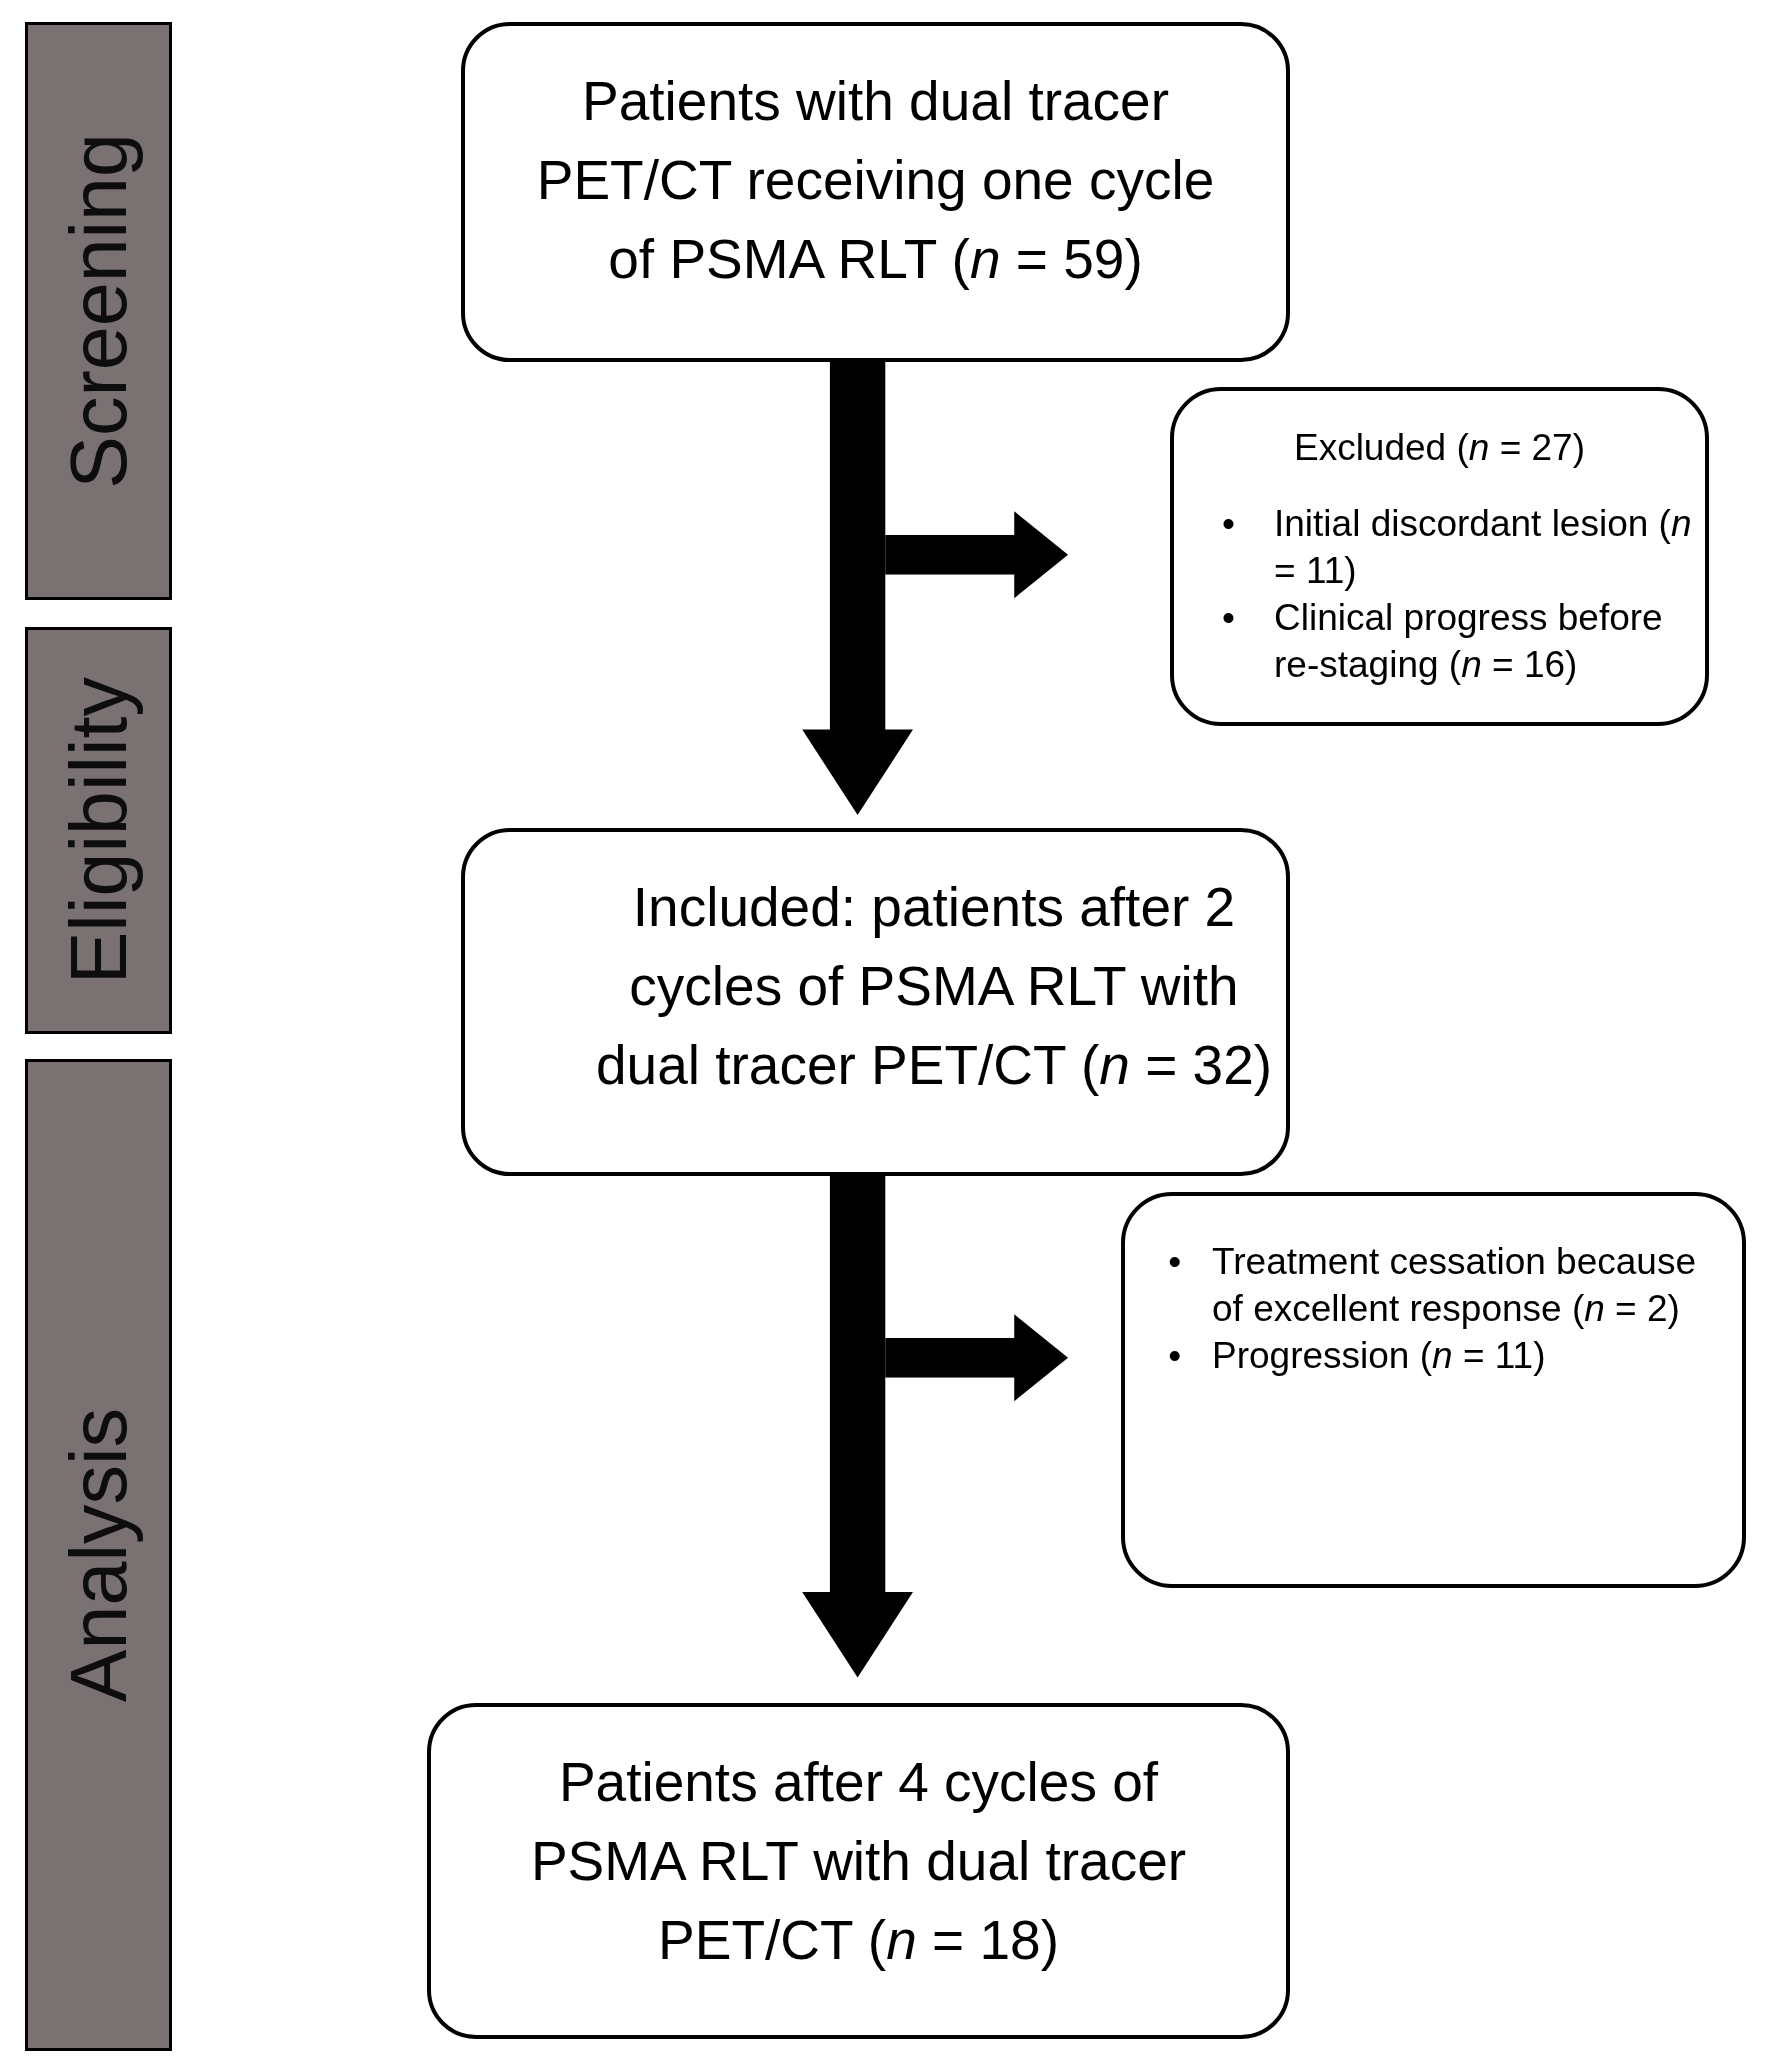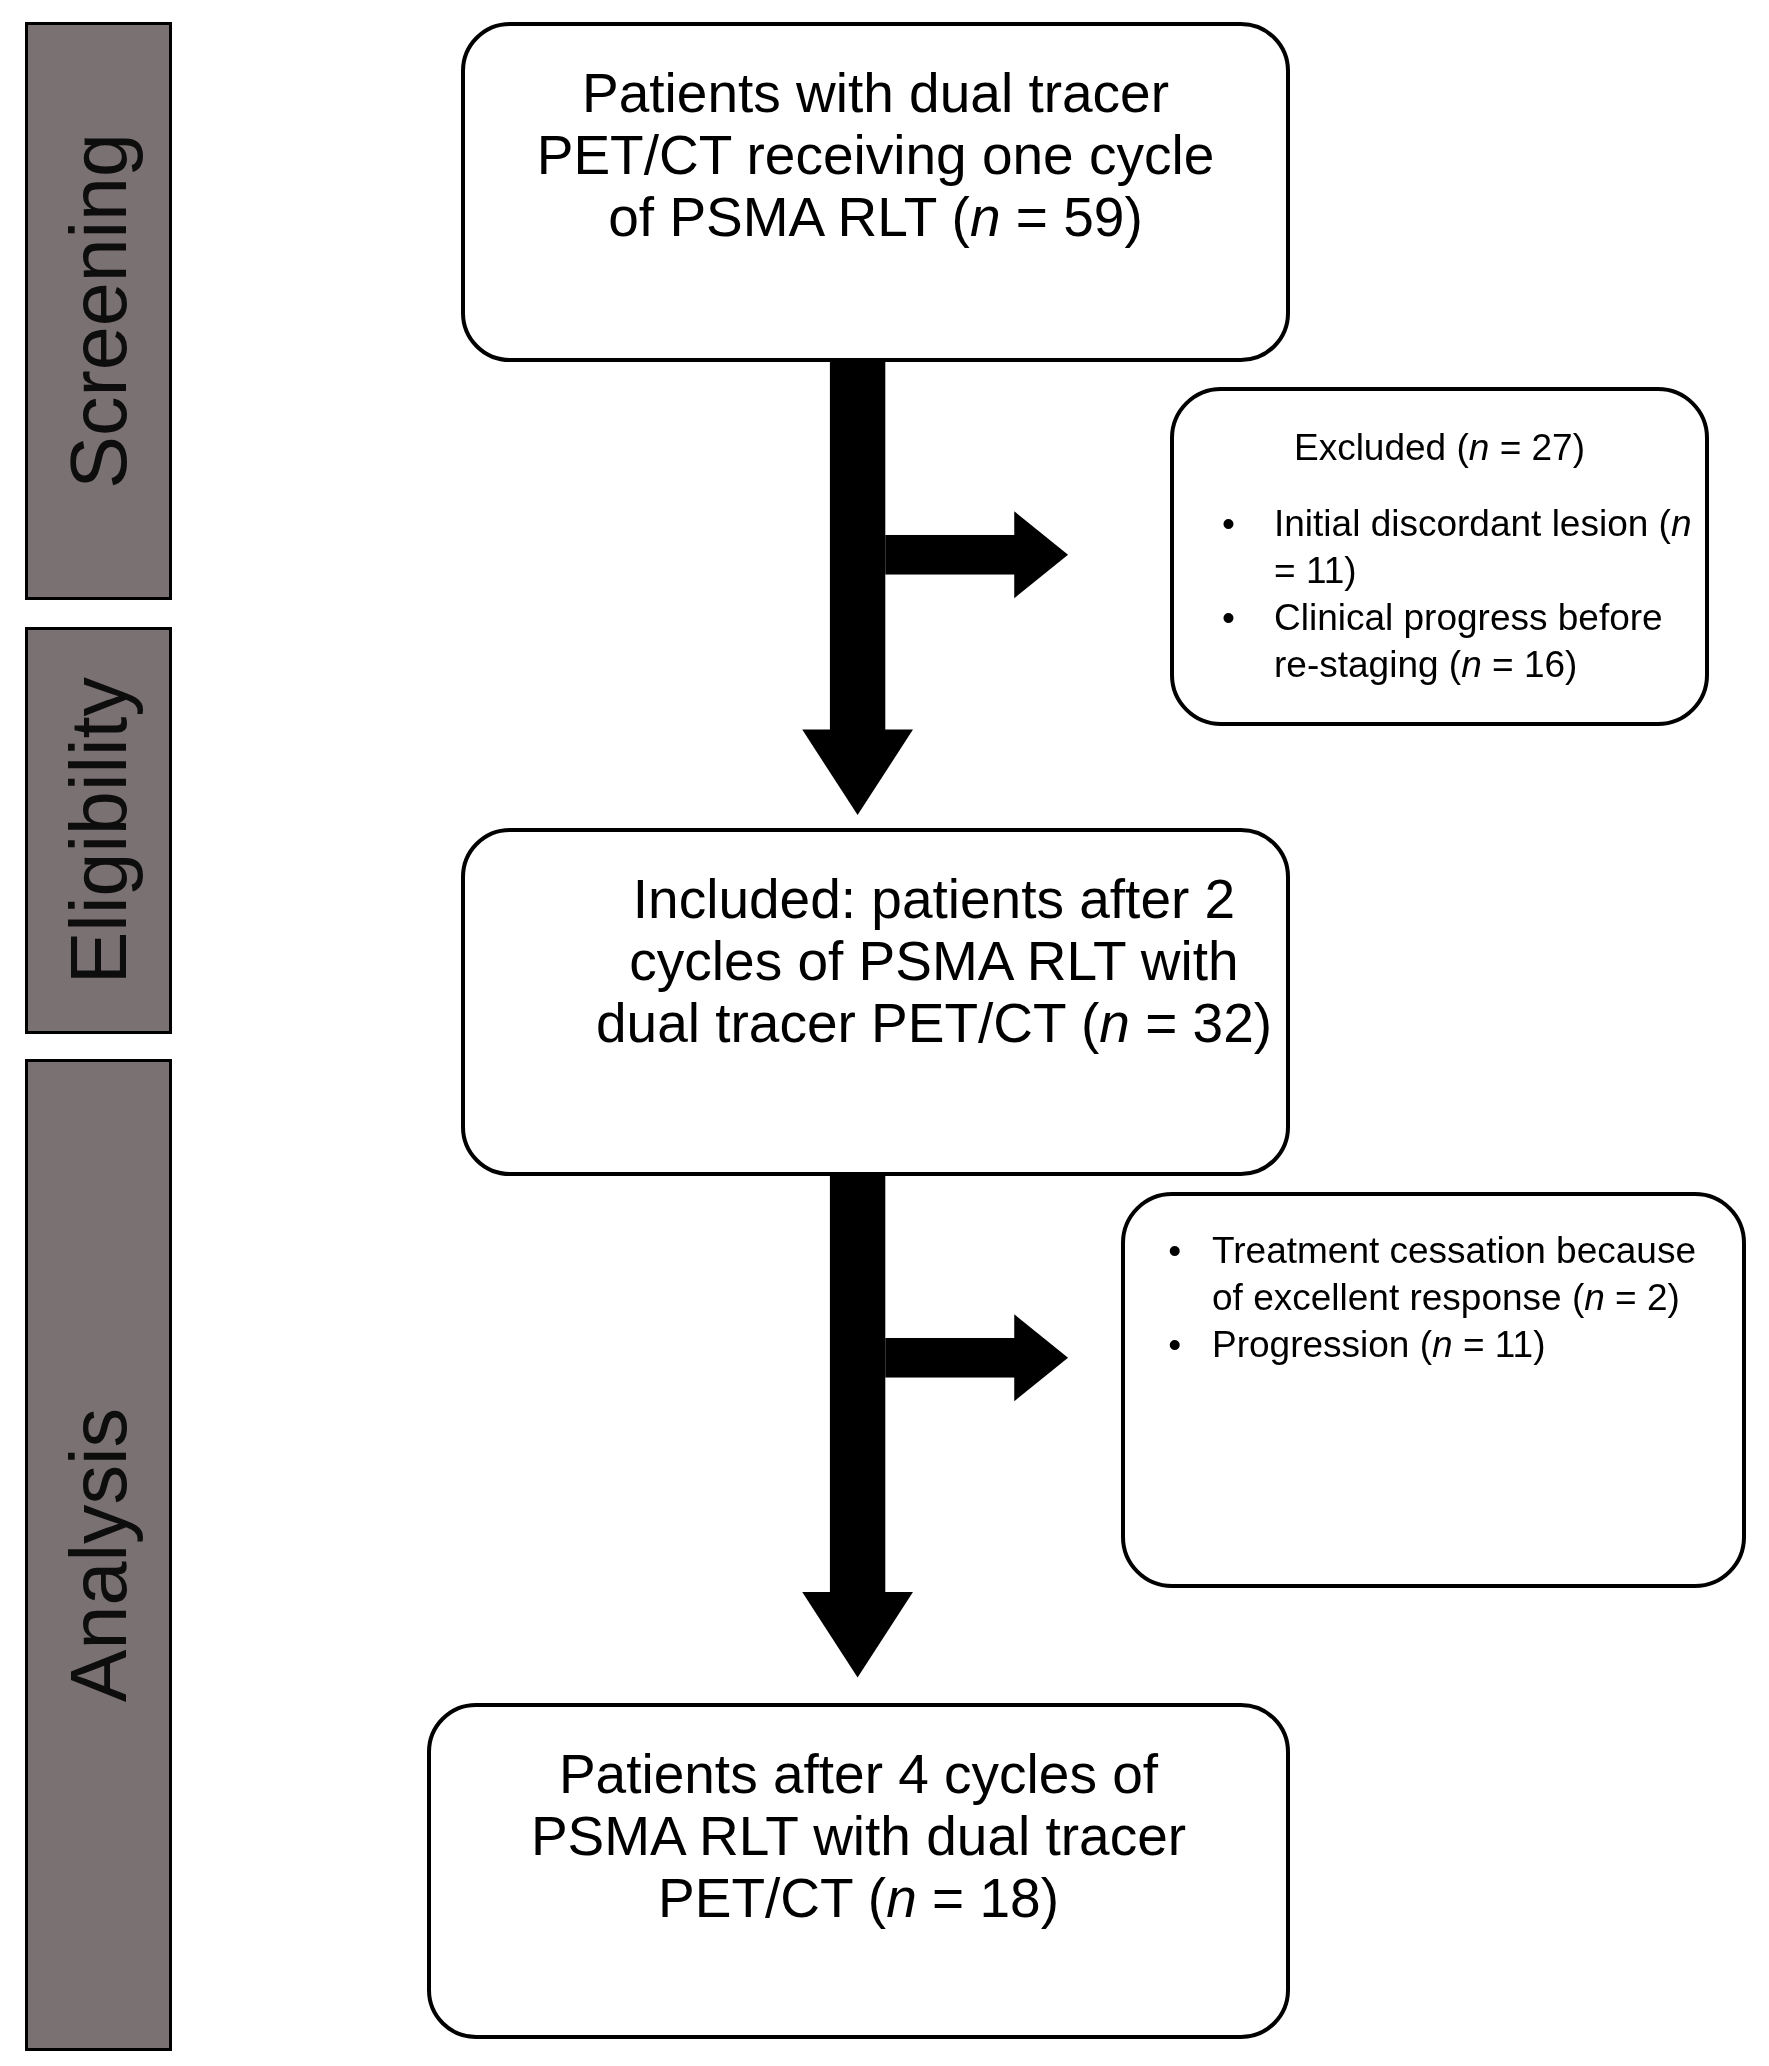--- a/index.html
+++ b/index.html
@@ -46,21 +46,21 @@
     box-sizing: border-box;
     display: flex;
     justify-content: center;
   }
   .box-screening { left: 461px; top: 22px;   width: 829px; height: 340px; }
   .box-included  { left: 461px; top: 828px; width: 829px; height: 348px; justify-content: flex-end; }
   .box-final     { left: 427px; top: 1703px; width: 863px; height: 336px; }
   .box-text {
     padding-top: 36px;
     font-size: 55px;
-    line-height: 62px;
+    line-height: 79px;
     text-align: center;
   }
   .box-screening .box-text, .box-included .box-text { width: 704px; }
   .box-final .box-text { width: 712px; }
 
   
   .side-box {
     position: absolute;
     background: #ffffff;
     border: 4px solid #000000;
@@ -74,21 +74,21 @@
   .side-title {
     margin-top: 33px;
     text-align: center;
   }
   ul.bullets {
     list-style: none;
     margin: 0;
     padding: 0 8px 0 40px;
   }
   .box-excluded ul.bullets { margin-top: 28.5px; }
-  .box-dropouts ul.bullets { margin-top: 31px; }
+  .box-dropouts ul.bullets { margin-top: 42px; }
   ul.bullets li {
     position: relative;
     padding-left: 60px;
     text-align: left;
   }
   ul.bullets li::before {
     content: "\2022";
     position: absolute;
     left: 8px;
     top: 0;

